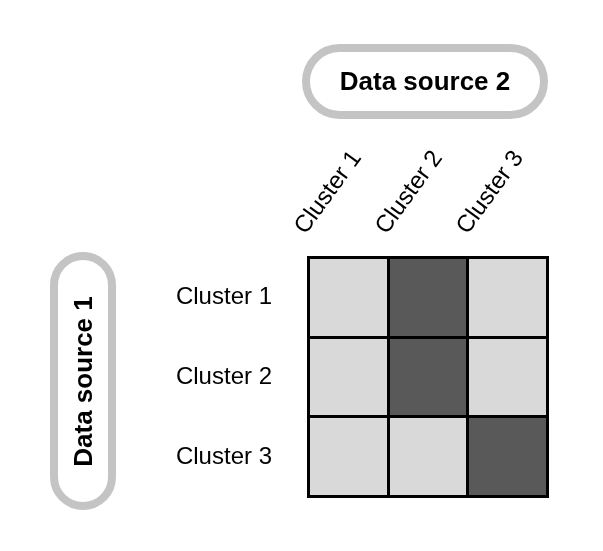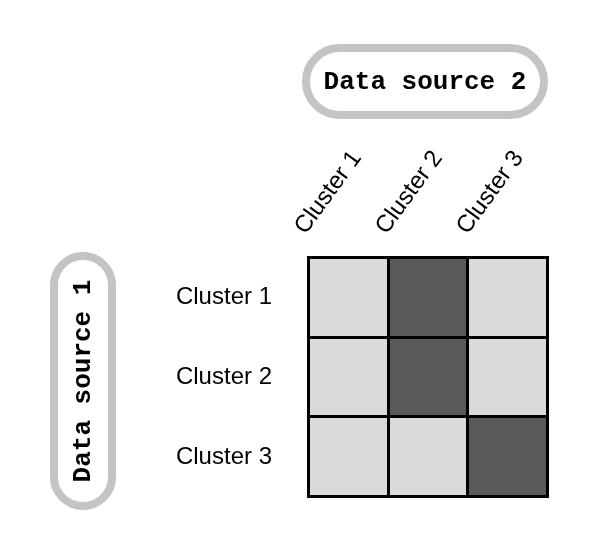--- a/index.html
+++ b/index.html
@@ -15,21 +15,20 @@
 
   
   .pill {
     position: absolute;
     box-sizing: border-box;
     background: #ffffff;
     border: 8px solid #c4c4c4;
     display: flex;
     align-items: center;
     justify-content: center;
-    font-family: Liberation Mono, monospace;
   }
   .pill-top {
     left: 302px; top: 44px;
     width: 246px; height: 75px;
     border-radius: 38px;
   }
   .pill-left {
     left: 50px; top: 252px;
     width: 66px; height: 258px;
     border-radius: 33px;

